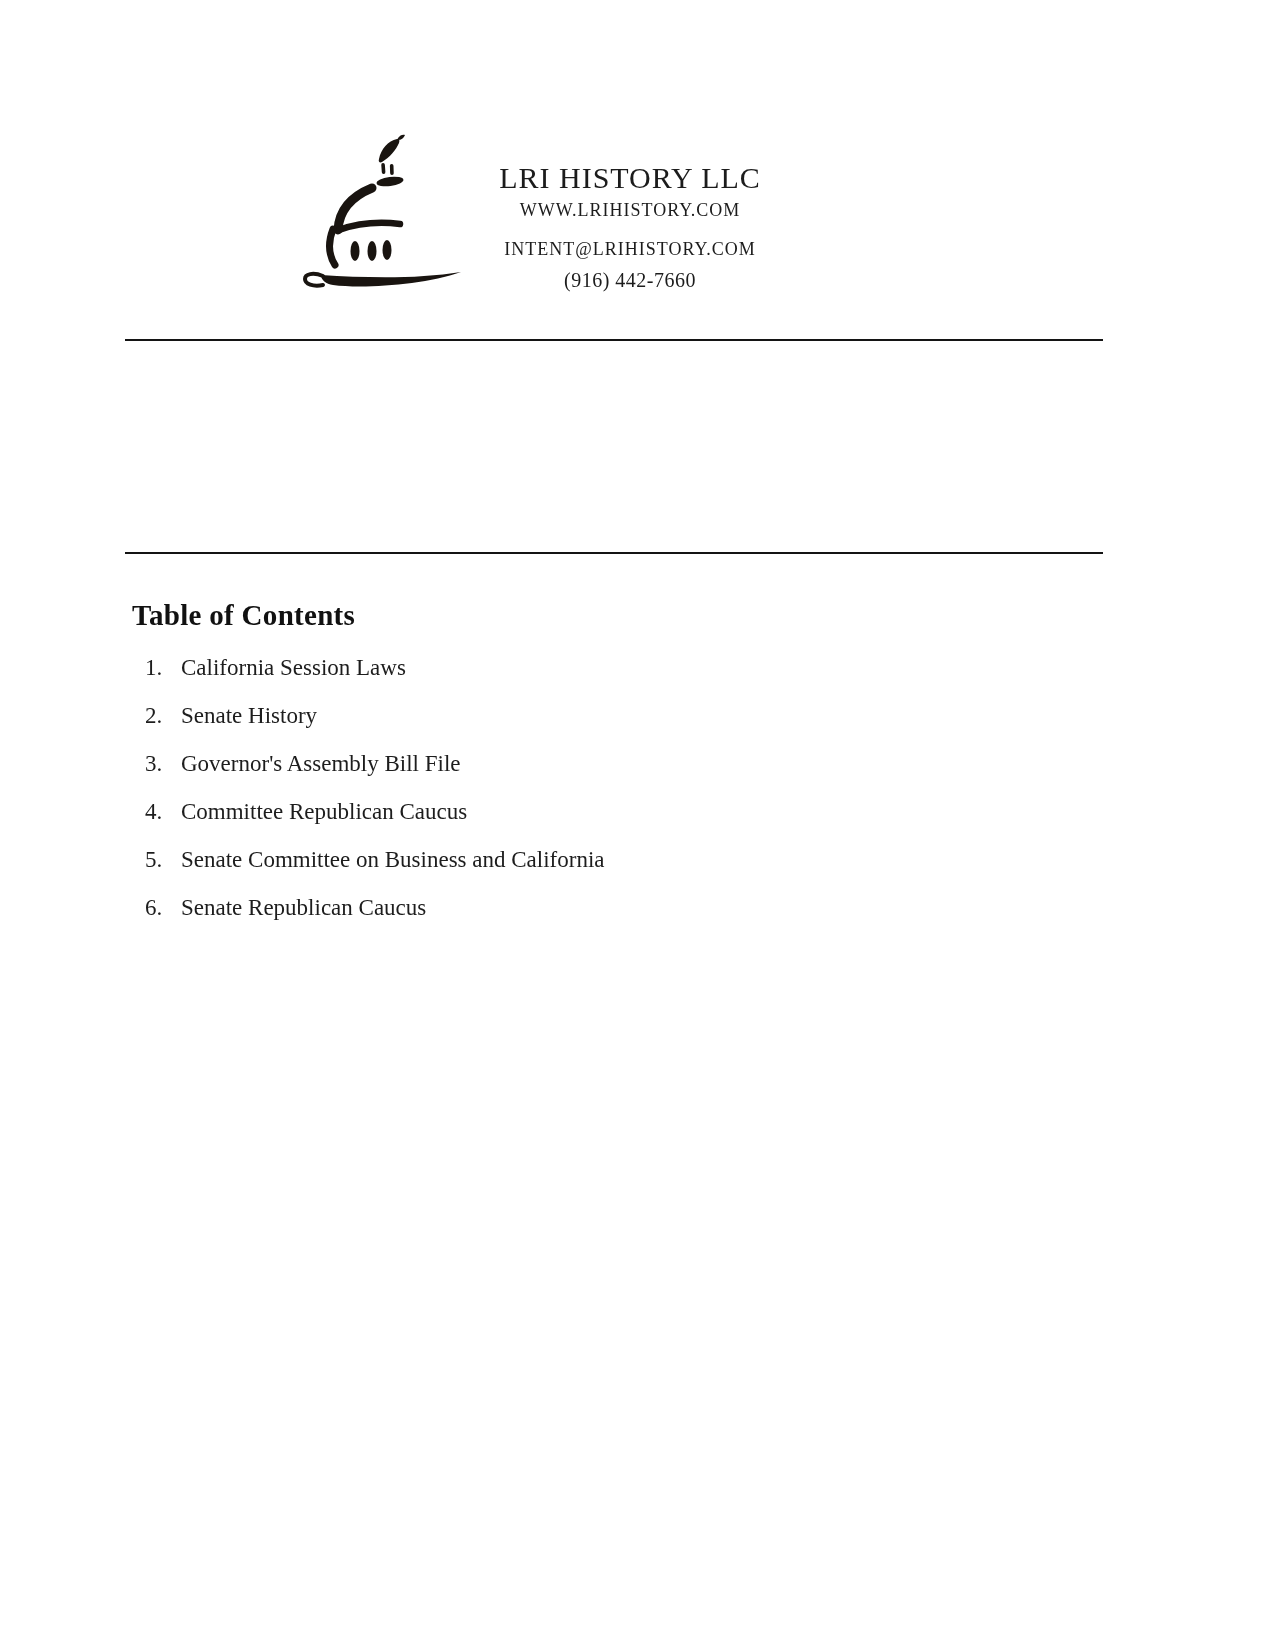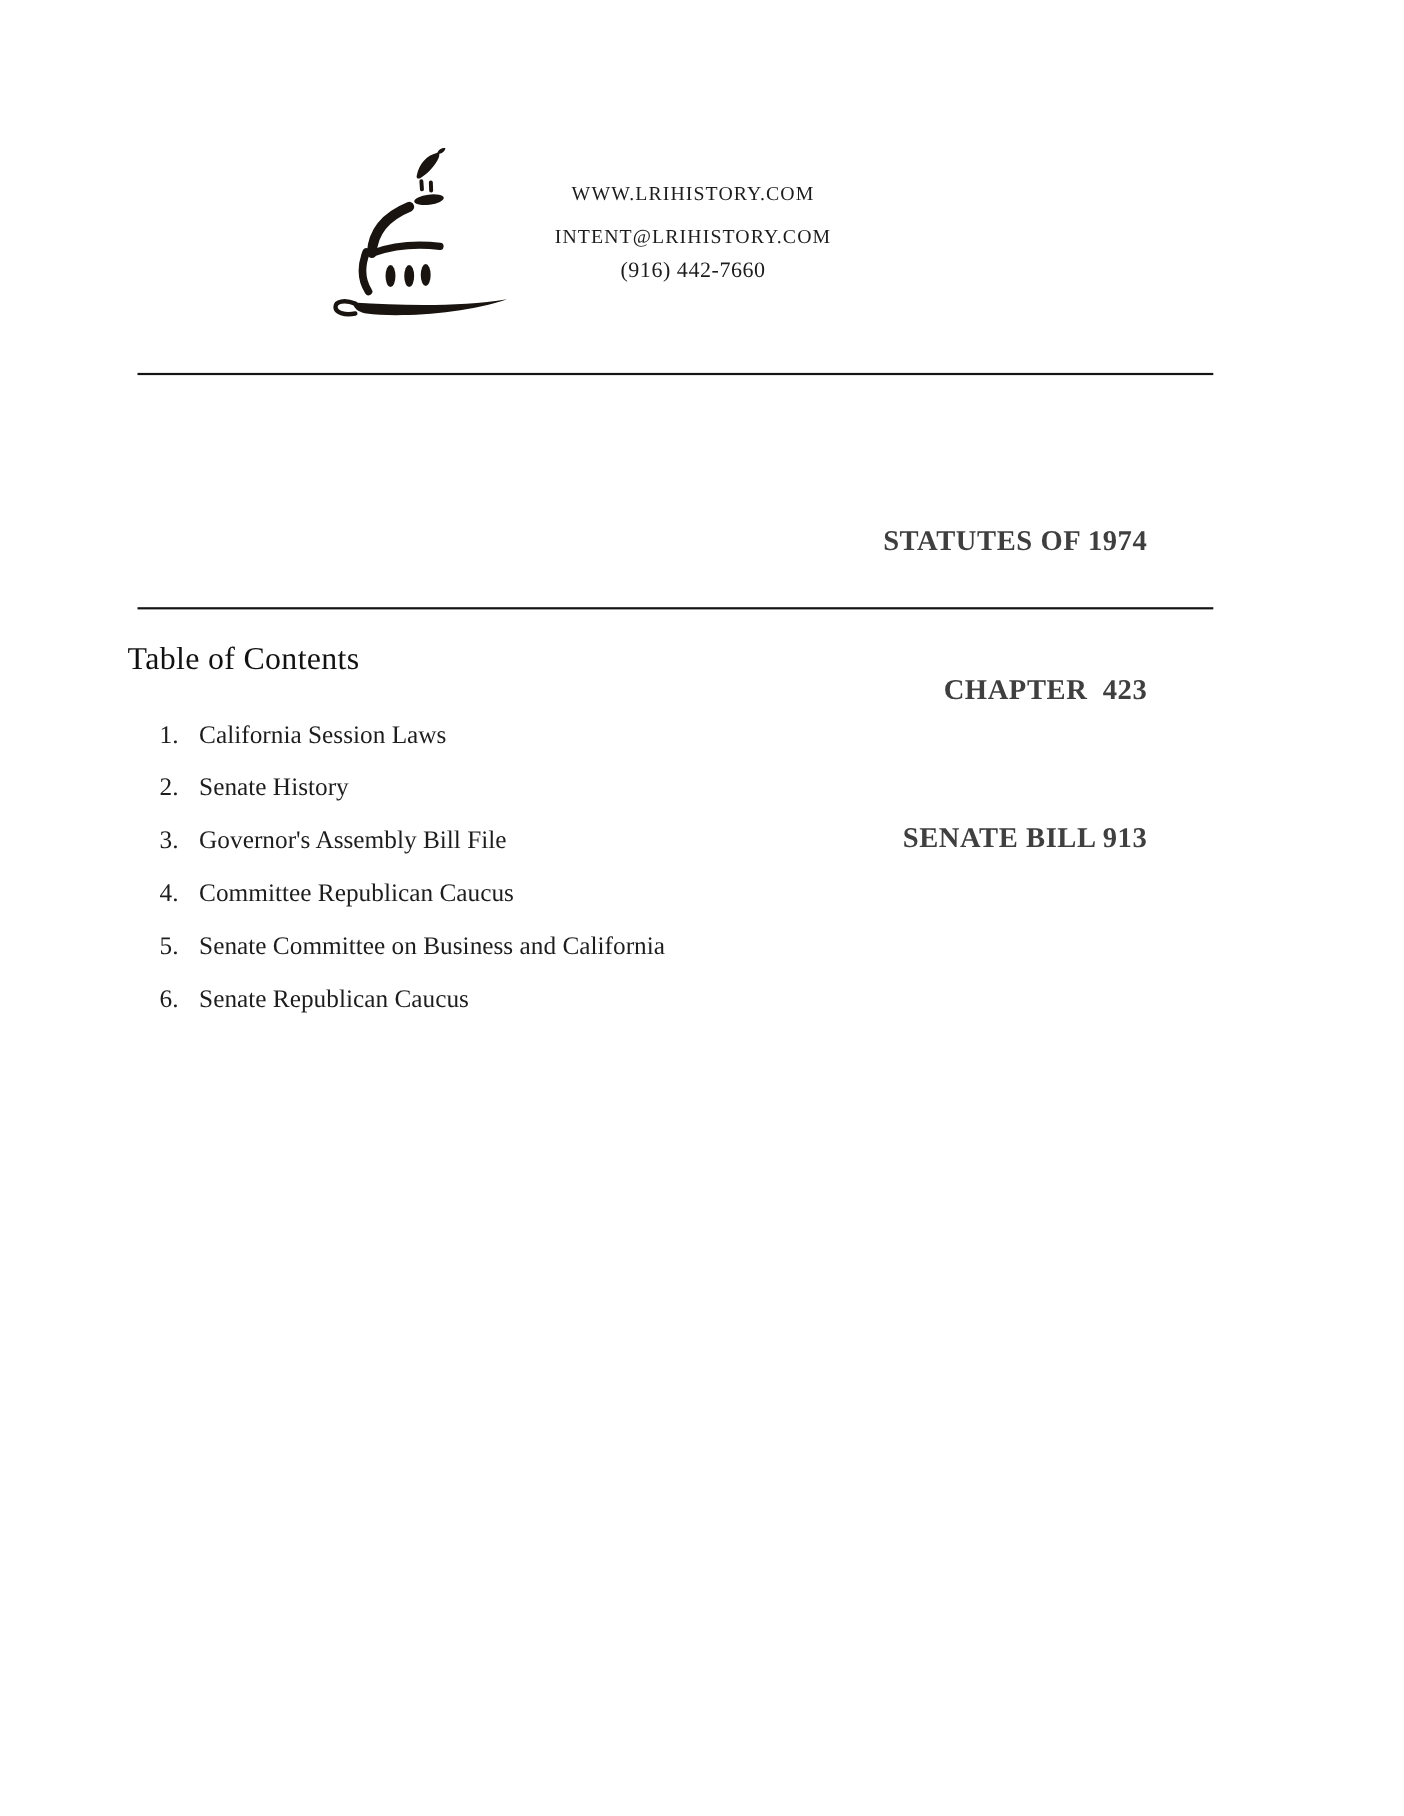--- a/index.html
+++ b/index.html
@@ -75,24 +75,24 @@
     letter-spacing: 0.5px;
     color: #3f3f3f;
     white-space: pre; 
   }
 
   
   .toc-title {
     position: absolute;
     left: 116px;
     top: 583px;
-    margin: 0;
+    margin: 16px;
     font-size: 29px;
     line-height: 32px;
-    font-weight: normal;
+    font-weight: bold;
     letter-spacing: 0.3px;
     color: #111111;
     text-align: right;
   }
   .toc-list {
     position: absolute;
     left: 145px;
     top: 655px;
     margin: 0;
     padding: 0;
@@ -144,33 +144,29 @@
           <path d="M46,104 C64,97.5 86,95.5 107,98" stroke-width="6.5"></path>
 
           <path d="M40,103 C35,116 35,128 42,139" stroke-width="7"></path>
 
           <path d="M30,150 C20,146 12,148 12,153 C12,158 20,161 30,159" stroke-width="4"></path>
         </g>
       </svg>
     </div>
 
     <div class="company-block">
+      <div class="company-name">LRI HISTORY LLC</div>
       <div class="contact-line">WWW.LRIHISTORY.COM</div>
       <div class="contact-line first">INTENT@LRIHISTORY.COM</div>
       <div class="contact-line phone">(916) 442-7660</div>
     </div>
   </header>
 
   <div class="rule rule-top"></div>
 
-  <section class="reference-block">
-    <div>STATUTES OF 1974</div>
-    <div>CHAPTER  423</div>
-    <div>SENATE BILL 913</div>
-  </section>
 
   <div class="rule rule-bottom"></div>
 
   <section>
     <h1 class="toc-title">Table of Contents</h1>
 
     <ol class="toc-list">
       <li class="toc-item">
         <span class="toc-num">1.</span>
         <span class="toc-label">California Session Laws</span>

